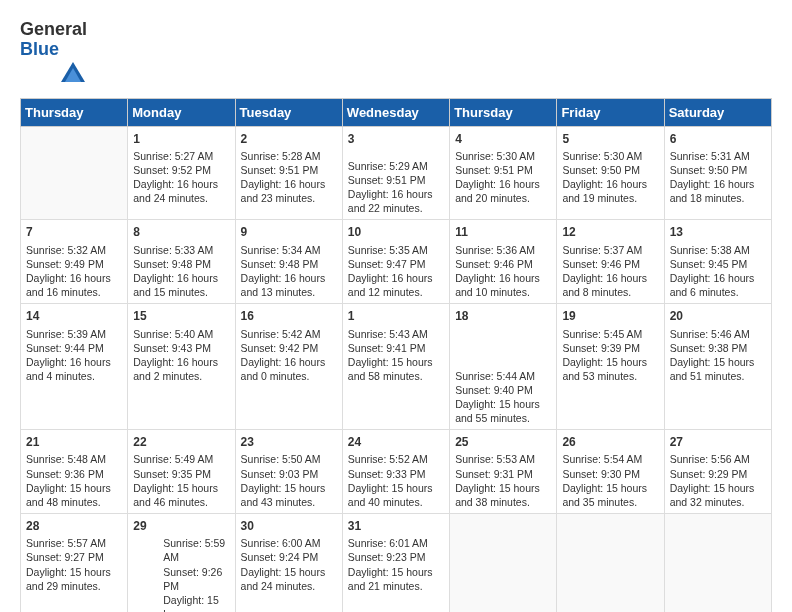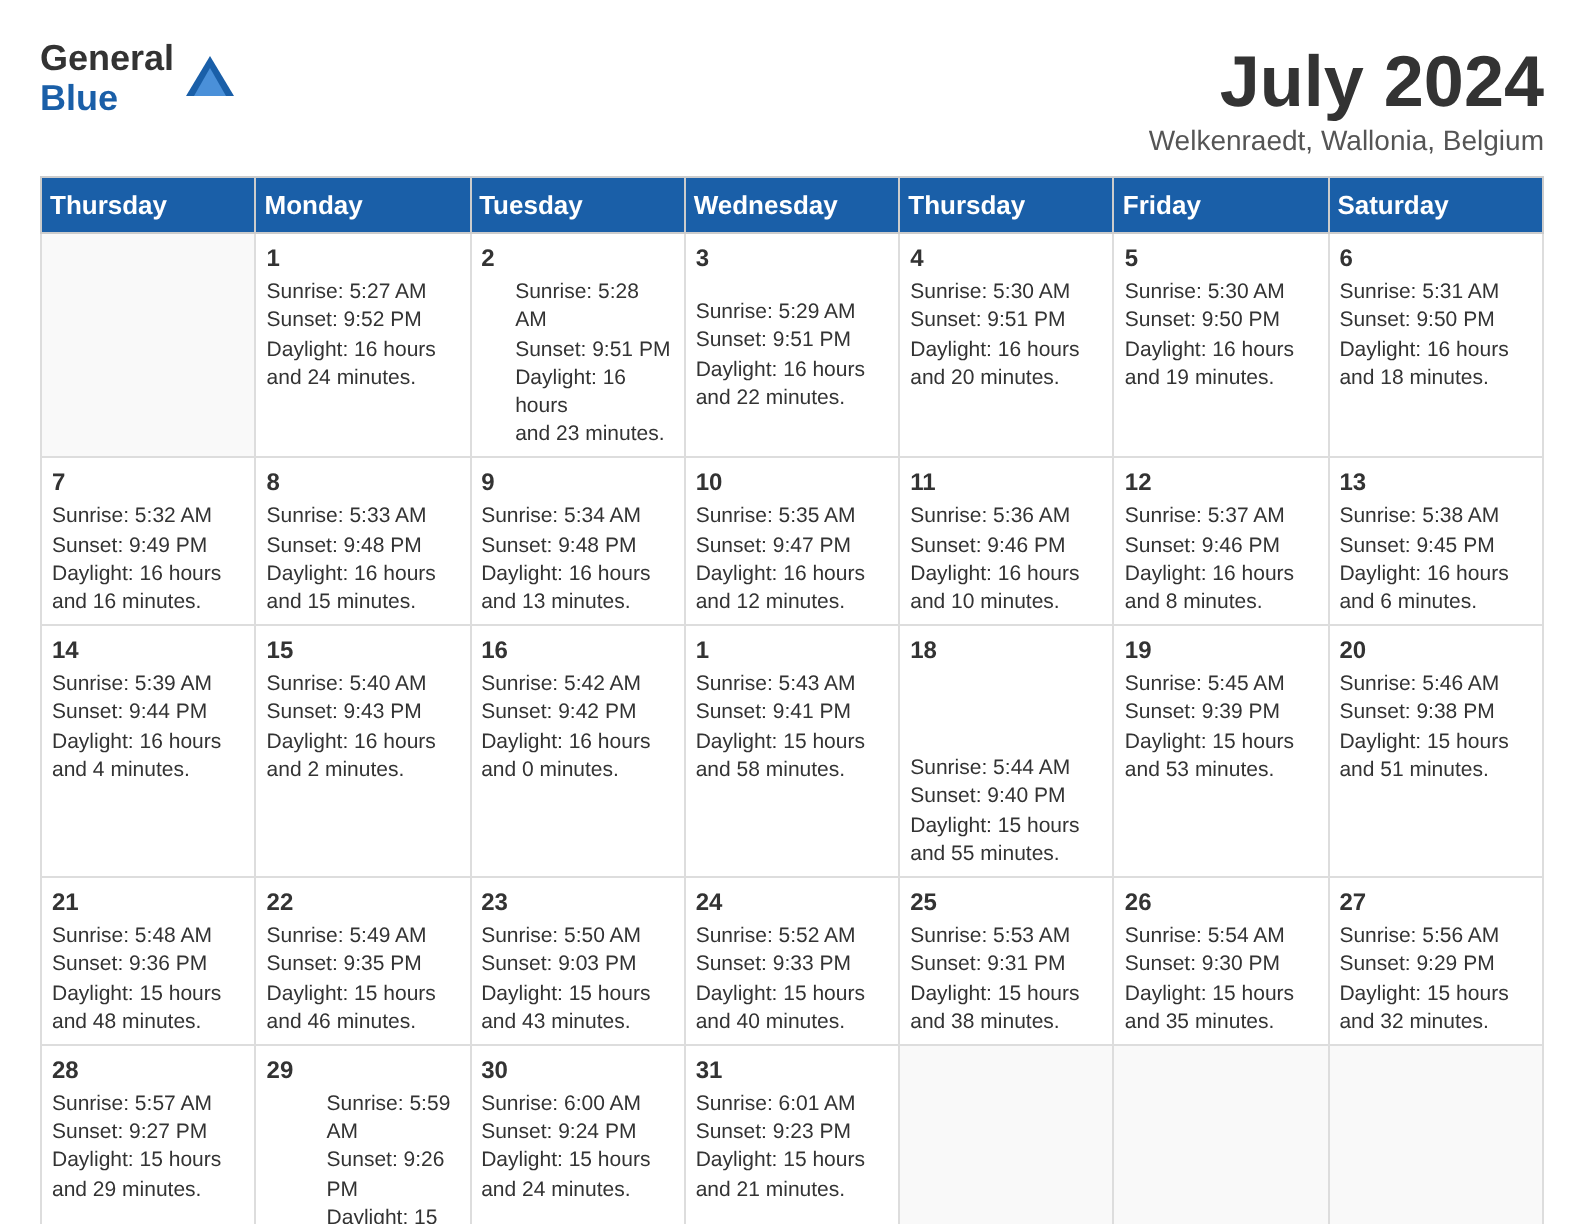--- a/index.html
+++ b/index.html
@@ -11,21 +11,22 @@
       padding: 20px;
     }
     .header {
       display: flex;
       justify-content: space-between;
       align-items: flex-start;
       margin-bottom: 10px;
     }
     .logo {
       display: flex;
-      align-items: center;
+      align-items: flex-end;
+      flex-direction: column;
     }
     .logo-text {
       display: flex;
       flex-direction: column;
       line-height: 1.1;
     }
     .logo-general {
       font-size: 18px;
       font-weight: bold;
       color: #333;
@@ -95,24 +96,20 @@
   <div class="logo">
     <div class="logo-text">
       <span class="logo-general">General</span>
       <span class="logo-blue">Blue</span>
     </div>
     <svg class="logo-icon" viewBox="0 0 28 28" xmlns="http://www.w3.org/2000/svg">
       <polygon points="14,2 26,22 2,22" fill="#1a5fa8"></polygon>
       <polygon points="14,8 22,22 6,22" fill="#4a90d9"></polygon>
     </svg>
   </div>
-  <div class="title-block">
-    <div class="month-title">July 2024</div>
-    <div class="location">Welkenraedt, Wallonia, Belgium</div>
-  </div>
 </div>
 
 <table class="calendar">
   <thead>
     <tr>
     <th>Thursday</th>
         <th>Monday</th>
         <th>Tuesday</th>
         <th>Wednesday</th>
         <th>Thursday</th>
@@ -125,21 +122,21 @@
         <td class="empty-cell"></td>
         <td>
           <span class="day-num">1</span>
           <div class="day-info" style="white-space: pre-line;">Sunrise: 5:27 AM
 Sunset: 9:52 PM
 Daylight: 16 hours
 and 24 minutes.</div>
         </td>
         <td>
           <span class="day-num">2</span>
-          <div class="day-info" style="white-space: pre-line; margin-left: 17px;">Sunrise: 5:28 AM
+          <div class="day-info" style="white-space: pre-line;">Sunrise: 5:28 AM
 Sunset: 9:51 PM
 Daylight: 16 hours
 and 23 minutes.</div>
         </td>
         <td>
           <span class="day-num">3</span>
           <div class="day-info" style="white-space: pre-line; margin-top: 12px;">Sunrise: 5:29 AM
 Sunset: 9:51 PM
 Daylight: 16 hours
 and 22 minutes.</div>

